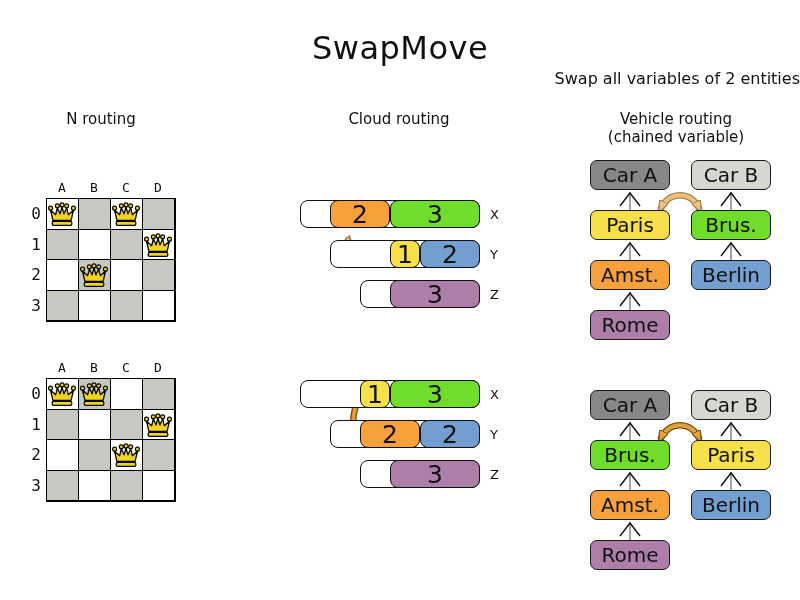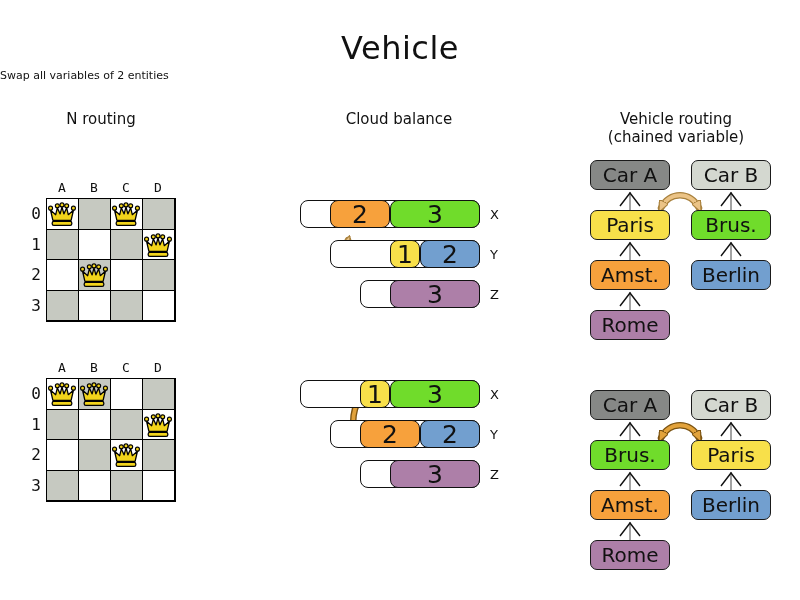--- a/index.html
+++ b/index.html
@@ -1,20 +1,20 @@
 <!DOCTYPE html>
 <html><head>
 <meta charset="utf-8">
 <style>
   html,body{margin:0;padding:0;background:#fff;}
   #canvas{position:relative;width:800px;height:600px;background:#fff;overflow:hidden;
           font-family:"DejaVu Sans",sans-serif;color:#111;}
   .abs{position:absolute;}
   .title{left:0;right:0;top:29px;text-align:center;font-size:32px;letter-spacing:0.5px;}
-  .subtitle{left:0;right:0;top:69px;text-align:left;font-size:11px;}
+  .subtitle{left:0;right:0;top:69px;text-align:right;font-size:16px;}
   .sec{font-size:15px;transform:translateX(-50%);white-space:nowrap;}
   .board{position:absolute;border:1.4px solid #000;background:#fff;box-sizing:content-box;}
   .cell{position:absolute;box-sizing:border-box;background:#fff;border-right:1px solid #000;border-bottom:1px solid #000;}
   .board-letter{position:absolute;text-align:center;font-family:"DejaVu Sans Mono",monospace;font-size:13px;}
   .board-digit{position:absolute;text-align:right;font-family:"DejaVu Sans Mono",monospace;font-size:16px;}
   .queen{position:absolute;line-height:0;}
   .cbar{position:absolute;background:#fff;border:1.5px solid #111;border-radius:8px;box-sizing:border-box;}
   .cblock{position:absolute;border:1.5px solid #111;border-radius:8px;box-sizing:border-box;
           display:flex;align-items:center;justify-content:center;font-size:25px;}
   .crow-label{position:absolute;font-size:13px;}
@@ -36,25 +36,25 @@
         <circle cx="2.2" cy="6" r="1.7" fill="currentColor" stroke="#000" stroke-width="1"></circle>
         <circle cx="8" cy="4" r="1.7" fill="currentColor" stroke="#000" stroke-width="1"></circle>
         <circle cx="12" cy="3.2" r="1.7" fill="currentColor" stroke="#000" stroke-width="1"></circle>
         <circle cx="16" cy="4" r="1.7" fill="currentColor" stroke="#000" stroke-width="1"></circle>
         <circle cx="21.8" cy="6" r="1.7" fill="currentColor" stroke="#000" stroke-width="1"></circle>
         <rect x="3.6" y="17.3" width="16.8" height="3.4" rx="1.4" fill="currentColor" stroke="#000" stroke-width="1.1"></rect>
       </g>
     </defs>
   </svg>
 
-  <div class="abs title">Vehicle</div>
+  <div class="abs title">SwapMove</div>
   <div class="abs subtitle">Swap all variables of 2 entities</div>
 
   <div class="abs sec" style="left:101px;top:110px;">N routing</div>
-  <div class="abs sec" style="left:399px;top:110px;">Cloud balance</div>
+  <div class="abs sec" style="left:399px;top:110px;">Cloud routing</div>
   <div class="abs sec" style="left:676px;top:110px;">Vehicle routing</div>
   <div class="abs sec" style="left:676px;top:128px;">(chained variable)</div>
 
   <div class="ghost" style="left:362px;top:242px;height:24px;"></div>
   <div class="ghost" style="left:330px;top:382px;height:24px;"></div>
 
   <svg id="overlay" width="800" height="600" viewBox="0 0 800 600">
     <defs>
       <marker id="headL" markerWidth="12" markerHeight="10" refX="7" refY="5" orient="auto" markerUnits="userSpaceOnUse">
         <path d="M0,0 L12,5 L0,10 Z" fill="#EBC386" stroke="#A8803C" stroke-width="1.2"></path>

